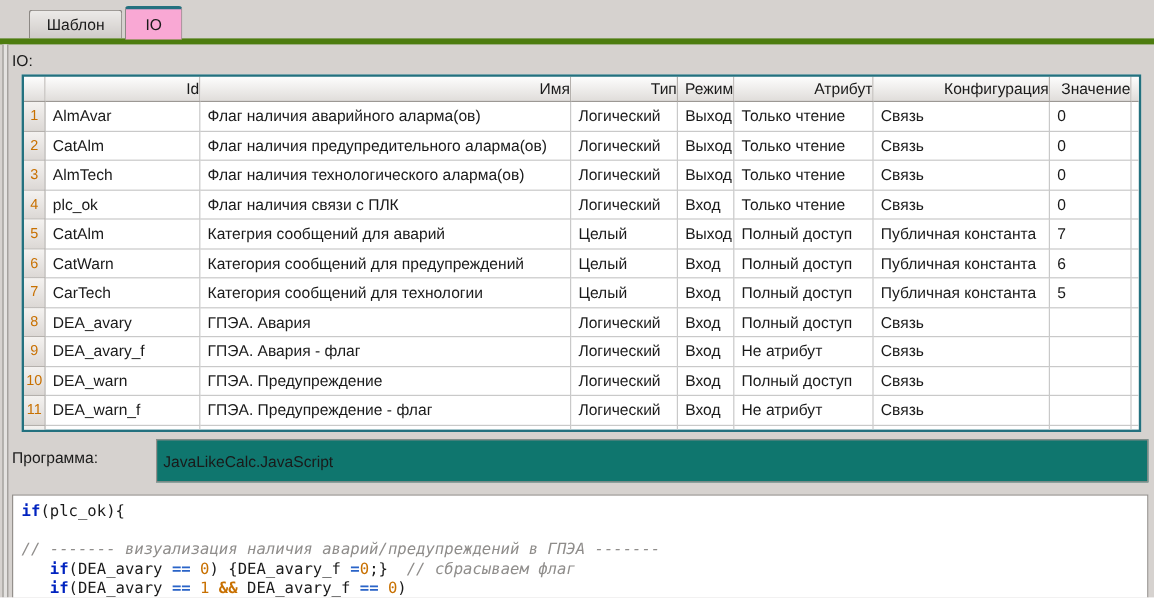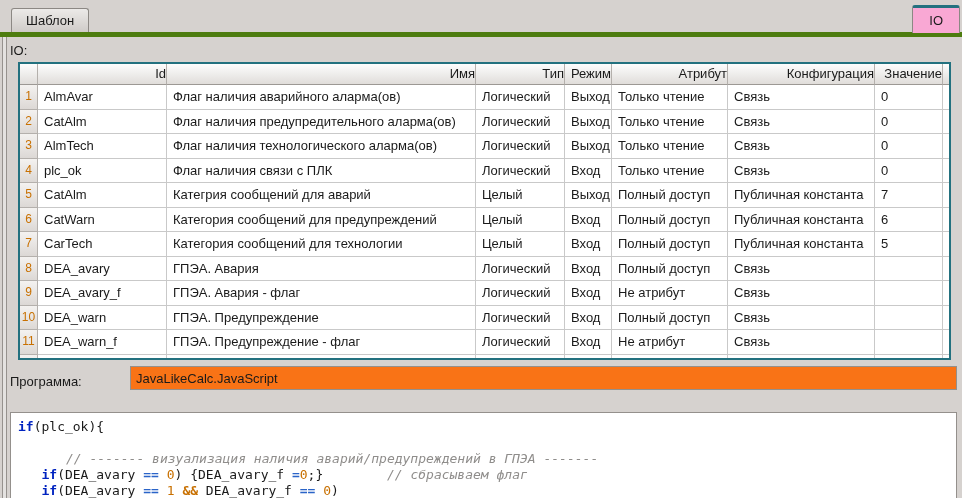--- a/index.html
+++ b/index.html
@@ -1,20 +1,20 @@
 <!DOCTYPE html>
 <html><head>
 <meta charset="utf-8">
 <style>
   html,body{margin:0;padding:0;}
   .screen{position:relative;width:962px;height:498px;background:#d6d2cf;
     font-family:"Liberation Sans",sans-serif;font-size:13px;color:#1a1a1a;overflow:hidden;}
 
   
-  .tabbar{position:absolute;left:3px;top:0;right:0;height:32px;display:flex;align-items:flex-end;padding-left:8px;justify-content:space-between;}
+  .tabbar{position:absolute;left:16px;top:0;right:0;height:32px;display:flex;align-items:flex-end;padding-left:8px;}
   .tab{box-sizing:border-box;padding:4px 14px 4px 14px;border:1px solid #8c8884;border-bottom:none;
     border-radius:3px 3px 0 0;background:linear-gradient(#eceae8,#cfcbc8);margin-right:2px;cursor:default;}
   .tab.active{position:relative;z-index:2;background:#f9a8d4;border-top:3px solid var(--accent,#23717f);
     padding:5px 16px 5px 16px;margin-bottom:-1px;}
 
   .pane{position:absolute;left:0;top:32px;right:0;bottom:0;border-top:5px solid #4d7c0f;background:#d6d2cf;}
   .left-groove{position:absolute;left:2px;top:0;bottom:0;width:3px;background:#e4e2e0;
     border-left:1px solid #96928e;border-right:1px solid #96928e;}
 
   .io-label{position:absolute;left:10px;top:6px;}
@@ -28,35 +28,35 @@
     overflow:hidden;white-space:nowrap;}
   .tr{height:24.5px;}
   .td{box-sizing:border-box;line-height:23px;padding:0 0 0 6px;border-right:1px solid #c9c9c9;
     border-bottom:1px solid #c9c9c9;overflow:hidden;white-space:nowrap;}
   .td.num{padding:0;text-align:center;font-size:12px;background:linear-gradient(#f4f2f0,#dcd8d5);
     border-right:1px solid #b4b0ac;border-bottom:1px solid #b4b0ac;}
   .td.stub,.th.stub{border-right:none;}
 
   
   .lang-label{position:absolute;left:10px;top:334px;margin-top:44px;}
-  .lang-input{position:absolute;left:130px;top:329px;width:827px;height:24px;box-sizing:border-box;
-    border:1px solid #94908c;background:#f97316;font-family:"Liberation Sans",sans-serif;font-size:13px;
+  .lang-input{position:absolute;left:130px;top:329px;width:827px;height:36px;box-sizing:border-box;
+    border:1px solid #94908c;background:#0f766e;font-family:"Liberation Sans",sans-serif;font-size:13px;
     padding:1px 5px;color:#1a1a1a;}
   .prog-label{position:absolute;left:10px;top:337px;text-align:center;}
 
   
   .code{position:absolute;left:10px;top:375px;right:5px;height:135px;box-sizing:border-box;
     border:1px solid #94908c;background:#fff;padding:6px 4px 0 7px;
     font-family:"DejaVu Sans Mono","Liberation Mono",monospace;font-size:13px;line-height:16px;overflow:hidden;}
   .cl{white-space:pre;}
   .kw{color:var(--c-kw,#0023c0);font-weight:bold;}
   .op{color:var(--c-op,#2a64c8);font-weight:bold;}
   .num{color:var(--c-num,#c87000);}
   .lop{color:var(--c-num,#c87000);font-weight:bold;}
-  .cm{color:var(--c-cm,#8f8d8b);font-style:italic;margin-left:48px;}
+  .cm{color:var(--c-cm,#8f8d8b);font-style:italic;}
   .pl{color:#1a1a1a;}
 </style>
 </head>
 <body>
 
 <div class="screen" style="--accent: #23717f; --c-kw: #0023c0; --c-op: #2a64c8; --c-num: #c87000; --c-cm: #8f8d8b;">
   <div class="tabbar">
     <div class="tab"><span>Шаблон</span></div>
     <div class="tab active"><span>IO</span></div>
   </div>

